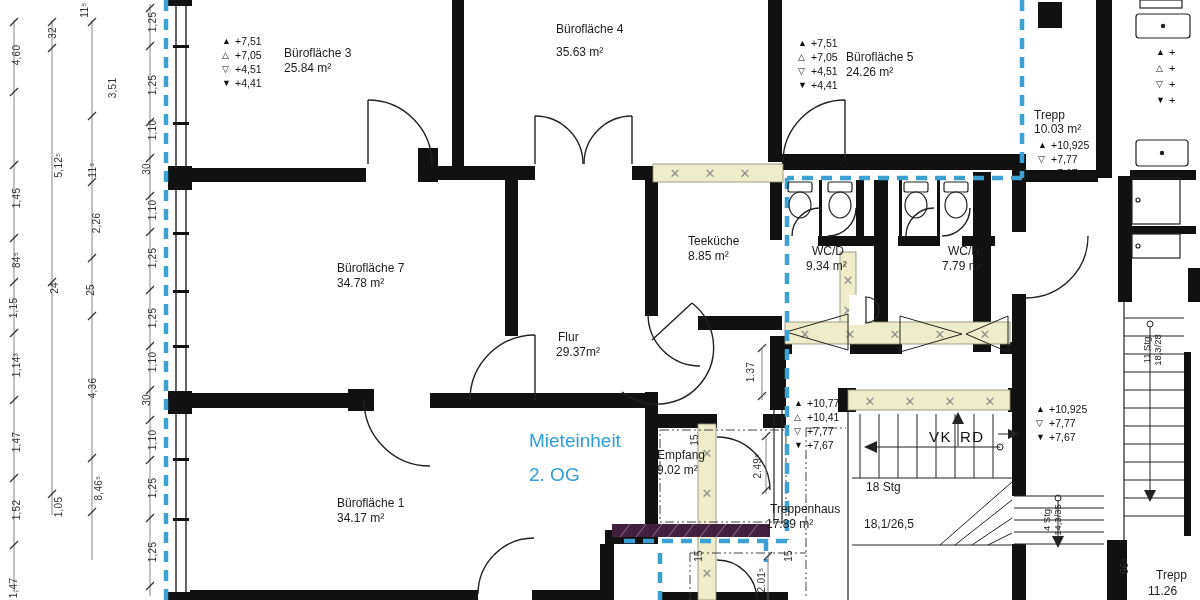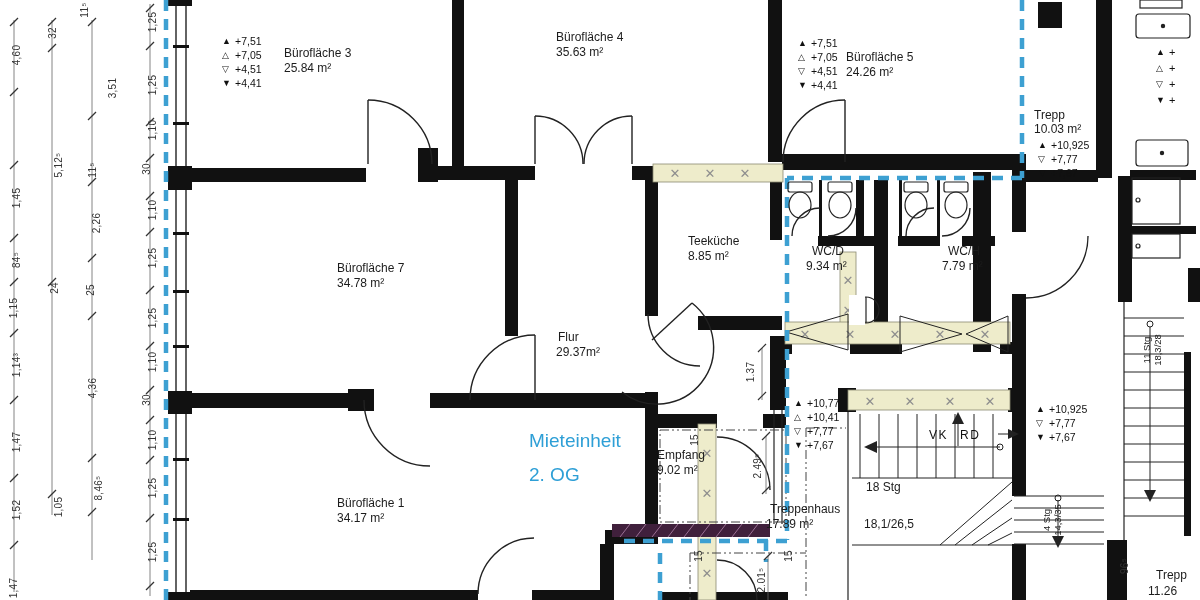--- a/index.html
+++ b/index.html
@@ -9,21 +9,21 @@
   .lbl{position:absolute;font-size:12px;line-height:14px;white-space:nowrap;color:#1c1c1c}
   .unit-line{position:absolute;font-size:19px;color:#2e9fd6;white-space:nowrap}
   .lvl{position:absolute}
   .lvl-row{display:flex;align-items:center;height:14px;font-size:10.5px;color:#111;white-space:nowrap}
   .lvl-row .s{width:13px;font-size:9px}
   .lvl-big .lvl-row{height:16px;font-size:11px}
   .dim{position:absolute;font-size:10px;color:#333;white-space:nowrap;letter-spacing:.3px;
        transform:translate(-50%,-50%) rotate(-90deg)}
   .rot2{position:absolute;font-size:9.5px;color:#222;line-height:11px;text-align:center;
         white-space:nowrap;transform:translate(-50%,-50%) rotate(-90deg)}
-  .vk{position:absolute;font-size:12px;letter-spacing:1.5px;color:#111;white-space:nowrap}
+  .vk{position:absolute;font-size:15px;letter-spacing:1.5px;color:#111;white-space:nowrap}
 </style>
 </head>
 <body>
 
 <svg id="plan-svg" width="1200" height="600" viewBox="0 0 1200 600">
 
   <g stroke="#222" stroke-width="1.4">
     <line x1="176" y1="0" x2="176" y2="600"></line>
     <line x1="186" y1="0" x2="186" y2="600"></line>
     <g stroke="none" fill="#111">
@@ -322,21 +322,21 @@
         <circle cx="1138" cy="200" r="2"></circle>
       <rect x="1132" y="234" width="48" height="24"></rect>
         <circle cx="1138" cy="246" r="2"></circle>
     </g>
   </g>
 </svg>
 
 <div class="lbl" style="left:284px;top:46px"><span>Bürofläche 3</span></div>
 <div class="lbl" style="left:284px;top:61px"><span>25.84 m²</span></div>
 
-<div class="lbl" style="left:556px;top:30px"><span>Bürofläche 4</span></div>
+<div class="lbl" style="left:556px;top:22px"><span>Bürofläche 4</span></div>
 <div class="lbl" style="left:556px;top:45px"><span>35.63 m²</span></div>
 
 <div class="lbl" style="left:846px;top:50px"><span>Bürofläche 5</span></div>
 <div class="lbl" style="left:846px;top:65px"><span>24.26 m²</span></div>
 
 <div class="lbl" style="left:1034px;top:108px"><span>Trepp</span></div>
 <div class="lbl" style="left:1034px;top:122px"><span>10.03 m²</span></div>
 
 <div class="lbl" style="left:688px;top:234px"><span>Teeküche</span></div>
 <div class="lbl" style="left:688px;top:249px"><span>8.85 m²</span></div>

